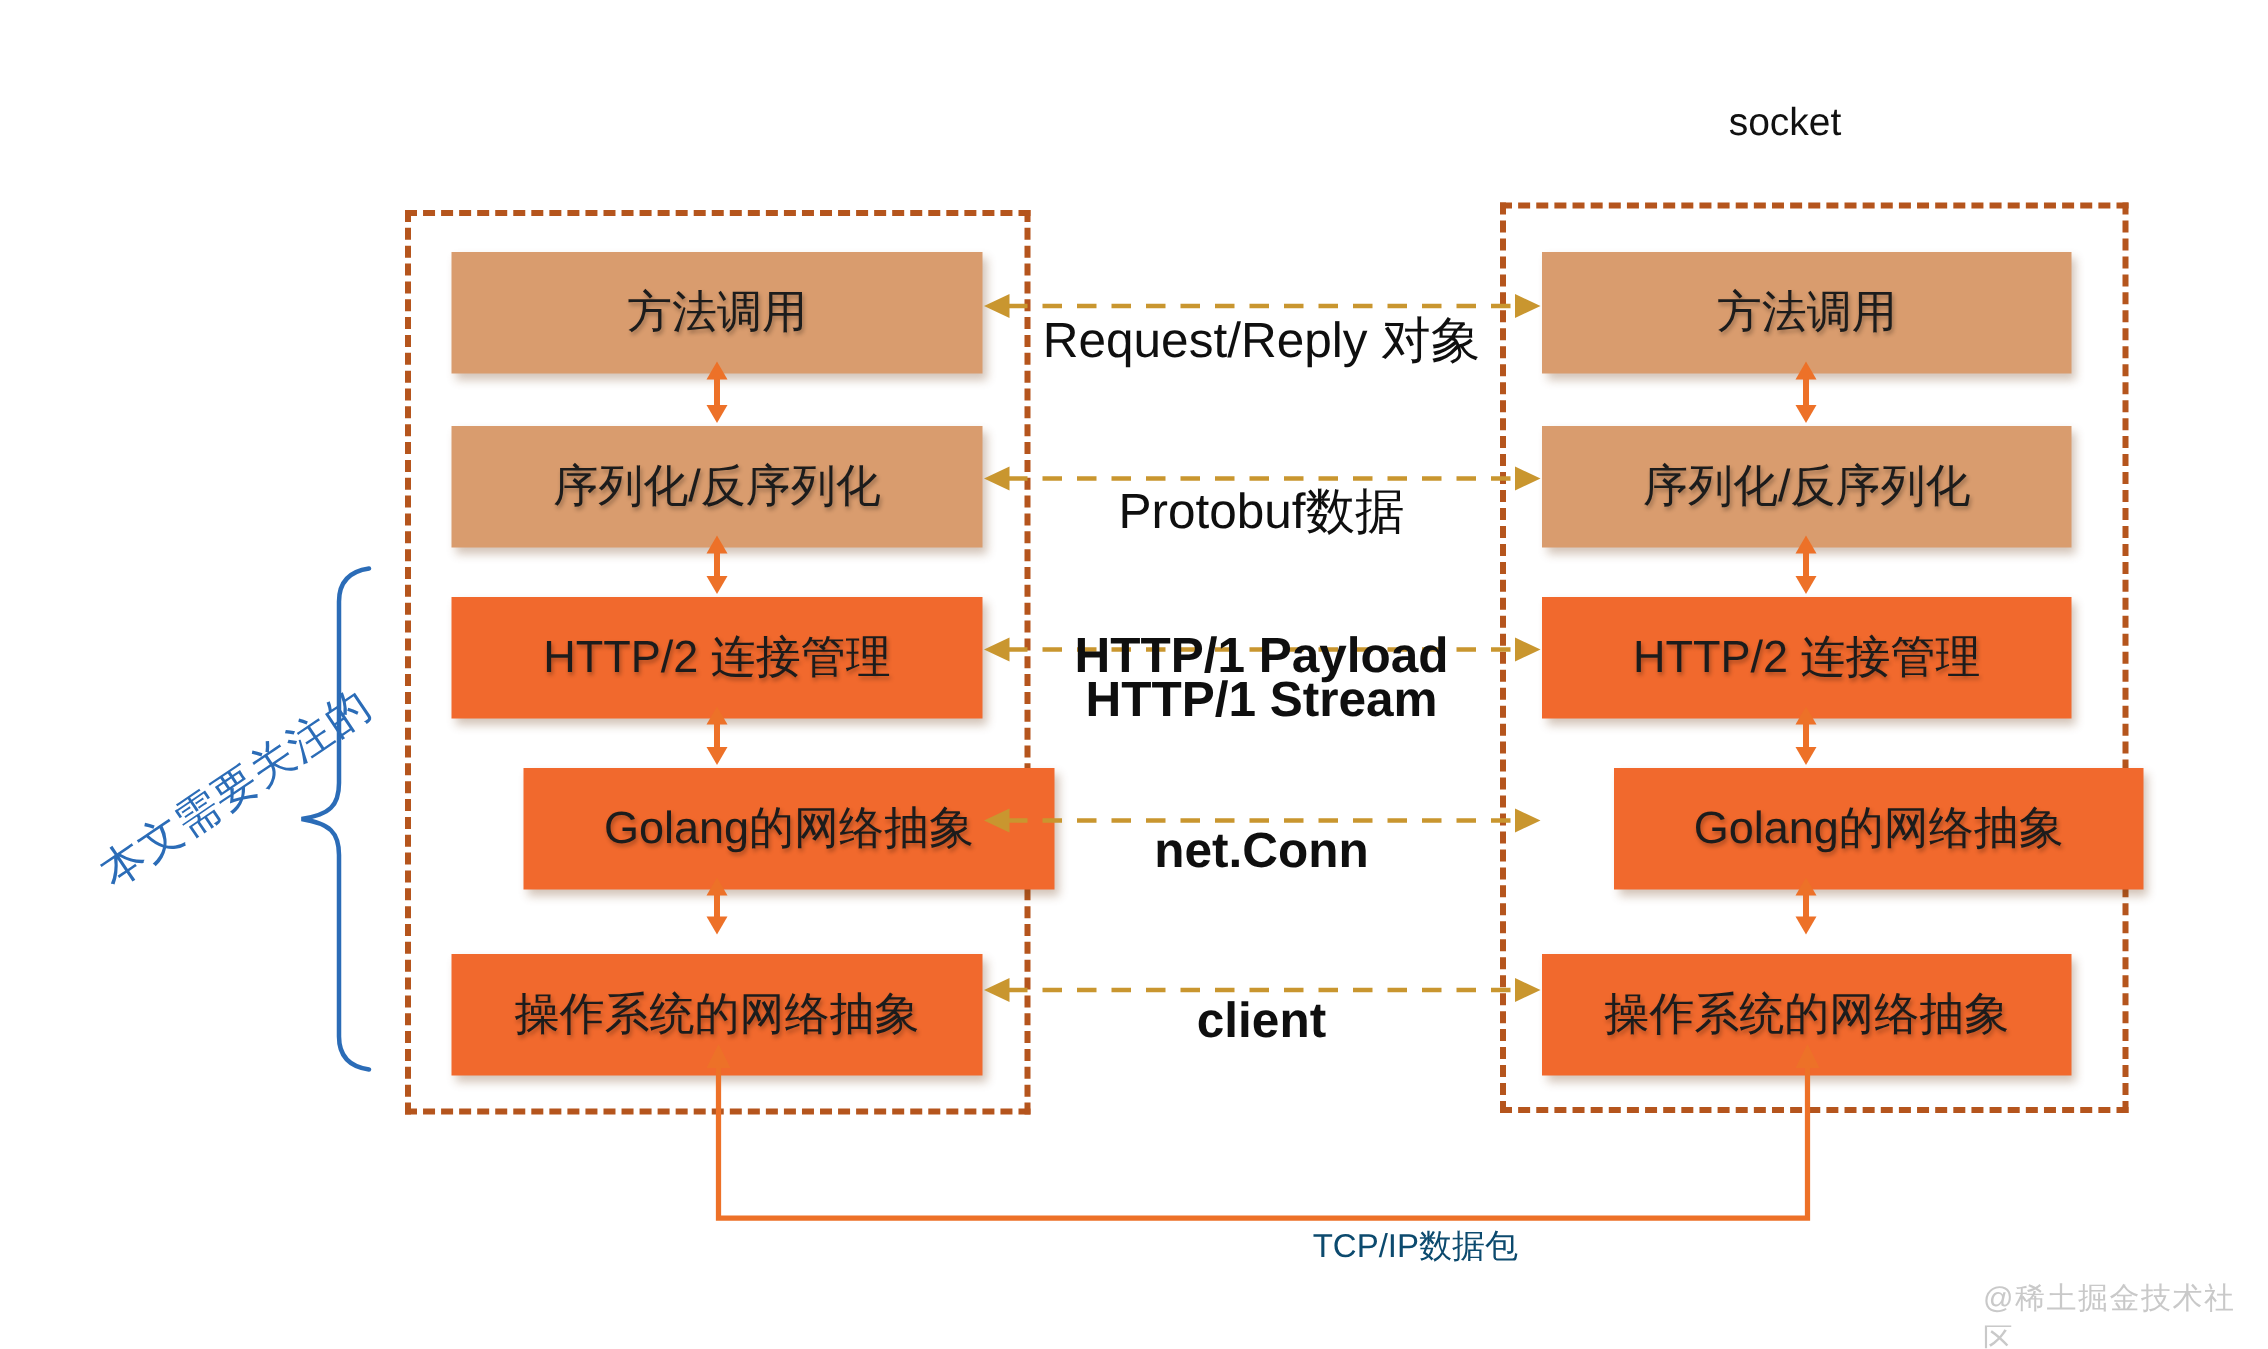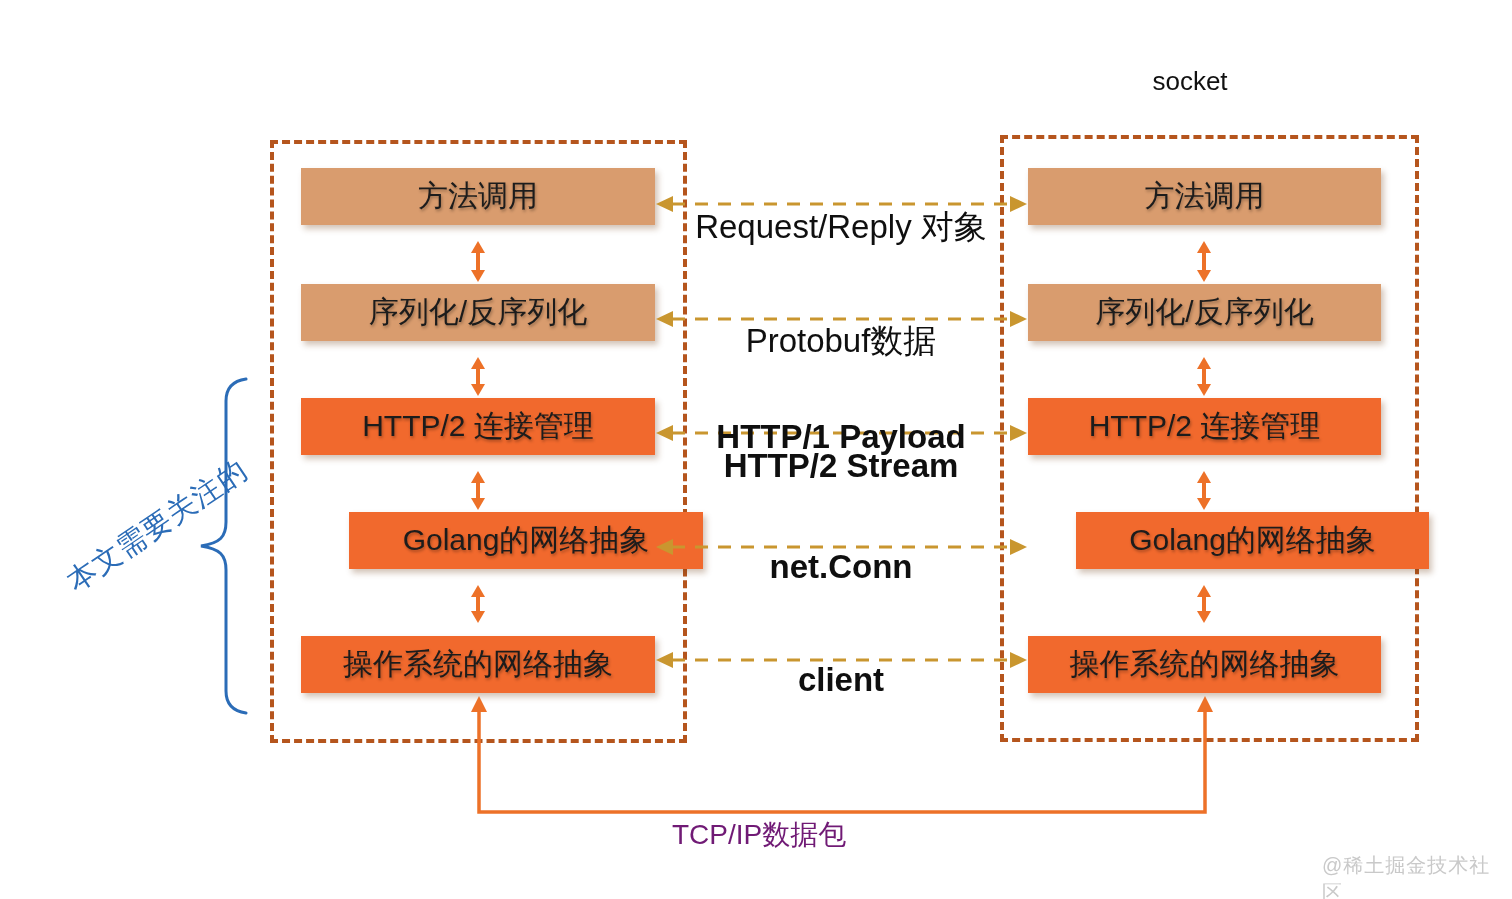--- a/index.html
+++ b/index.html
@@ -27,21 +27,21 @@
   .server-title{left:1025px;top:66px;width:330px;}
 
   .group{
     position:absolute;border:4px dashed var(--container-border);
     box-sizing:border-box;background:transparent;
   }
   .group-client{left:270px;top:140px;width:417px;height:603px;}
   .group-server{left:1000px;top:135px;width:419px;height:607px;}
 
   .layer{
-    position:absolute;width:354px;height:57px;
+    position:absolute;width:354px;height:81px;
     display:flex;align-items:center;justify-content:center;
     font-size:30px;color:#1c1c1c;
     text-shadow:1px 2px 3px rgba(0,0,0,0.30);
     box-shadow:3px 4px 6px rgba(110,60,20,0.30);
   }
   .tan{background:var(--tan);}
   .org{background:var(--orange);}
   .cl{left:301px;}
   .sv{left:1028px;width:353px;}
   .r0{top:168px;}
@@ -58,22 +58,22 @@
   }
   .conn-label .line{display:block;}
   .cb{font-weight:bold;}
   .c0{top:212px;}
   .c1{top:326px;}
   .c2{top:422px;}
   .c3{top:552px;}
   .c4{top:665px;}
 
   .tcp-label{
-    position:absolute;left:672px;top:816px;width:340px;text-align:left;
-    font-size:28px;color:#701a75;
+    position:absolute;left:672px;top:816px;width:340px;text-align:right;
+    font-size:22px;color:#0c4a6e;
   }
   .focus-label{
     position:absolute;left:40px;top:506px;width:235px;text-align:center;
     font-size:29px;letter-spacing:1px;color:var(--focus-blue);
     transform:rotate(-34deg);transform-origin:center;
     white-space:nowrap;
   }
   .watermark{
     position:absolute;left:1322px;top:852px;width:180px;
     font-size:20px;letter-spacing:1px;color:var(--watermark-gray);
@@ -148,21 +148,21 @@
     </svg>
 
   <div class="conn-label c0">
     <span class="line">Request/Reply 对象</span>
   </div>
   <div class="conn-label c1">
     <span class="line">Protobuf数据</span>
   </div>
   <div class="conn-label c2 cb">
     <span class="line">HTTP/1 Payload</span>
-    <span class="line">HTTP/2 Stream</span>
+    <span class="line">HTTP/1 Stream</span>
   </div>
   <div class="conn-label c3 cb">
     <span class="line">net.Conn</span>
   </div>
   <div class="conn-label c4 cb">
     <span class="line">client</span>
   </div>
 
   <div class="tcp-label">TCP/IP数据包</div>
 

